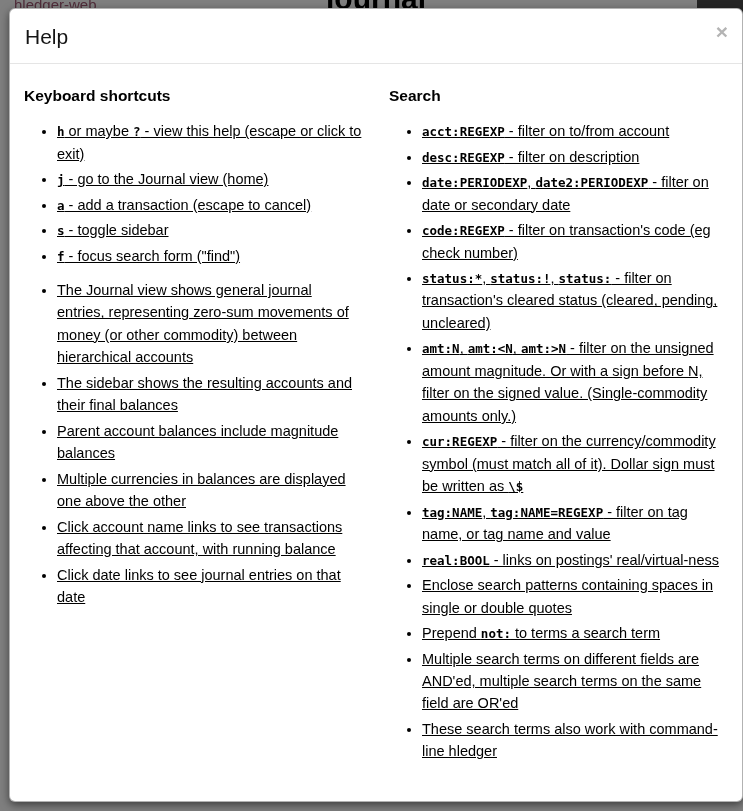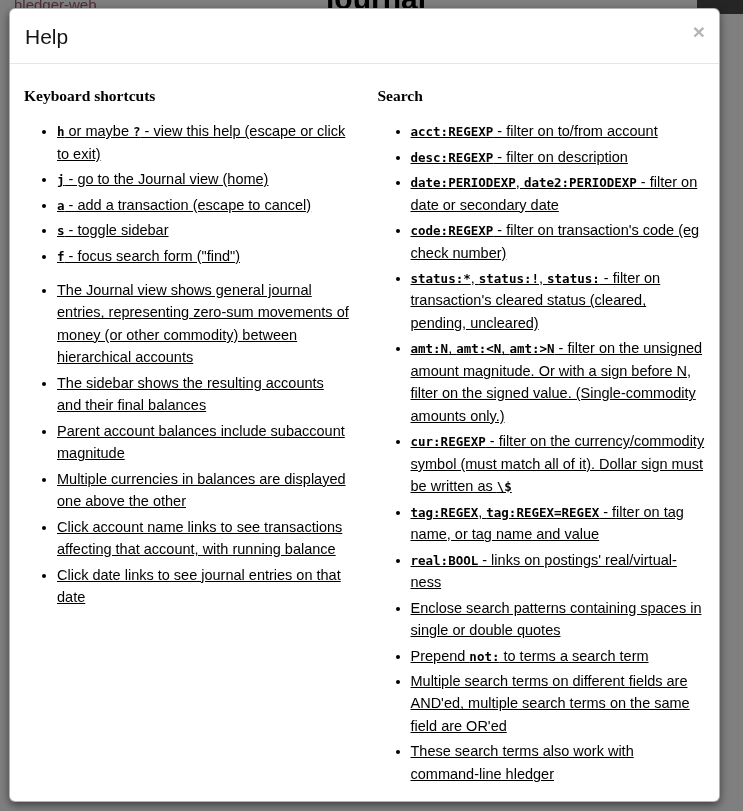--- a/index.html
+++ b/index.html
@@ -31,21 +31,21 @@
 
   
   .backdrop {
     position: absolute; inset: 0;
     background: rgba(0,0,0,0.5);
     z-index: 10;
   }
 
   
   .modal-box {
-    position: absolute; left: 9px; right: 23px; top: 8px; height: 794px;
+    position: absolute; left: 9px; right: 0; top: 8px; height: 794px;
     background: #fff;
     border: 1px solid rgba(0,0,0,0.3);
     border-radius: 6px;
     box-shadow: 0 3px 9px rgba(0,0,0,0.5);
     z-index: 20;
     overflow: hidden;
   }
   .modal-header {
     position: relative;
     padding: 15px 15px 14px;
@@ -64,21 +64,20 @@
   }
   .modal-body {
     padding: 14px 14px 20px;
     display: flex; gap: 26px;
   }
   .help-col { flex: 1 1 0; min-width: 0; }
 
   .section-heading {
     font-size: 15.5px; font-weight: bold; color: #000;
     margin: 24px 0 15px;
-    font-family: Liberation Serif, serif;
   }
   .help-col > .section-heading:first-child { margin-top: 9px; }
 
   ul.help-list { margin: 0 0 12px; padding-left: 33px; }
   ul.help-list li {
     font-size: 14.5px; line-height: 1.55; color: #000;
     margin: 0 0 3px;
     text-decoration: underline;
   }
   ul.help-list code {
@@ -110,37 +109,37 @@
         <ul class="help-list">
           <li><code>h</code><span> or maybe </span><code>?</code><span> - view this help (escape or click to exit)</span></li>
           <li><code>j</code><span> - go to the Journal view (home)</span></li>
           <li><code>a</code><span> - add a transaction (escape to cancel)</span></li>
           <li><code>s</code><span> - toggle sidebar</span></li>
           <li><code>f</code><span> - focus search form ("find")</span></li>
         </ul>
         <ul class="help-list">
           <li><span>The Journal view shows general journal entries, representing zero-sum movements of money (or other commodity) between hierarchical accounts</span></li>
           <li><span>The sidebar shows the resulting accounts and their final balances</span></li>
-          <li><span>Parent account balances include subaccount magnitude</span></li>
+          <li><span>Parent account balances include magnitude balances</span></li>
           <li><span>Multiple currencies in balances are displayed one above the other</span></li>
           <li><span>Click account name links to see transactions affecting that account, with running balance</span></li>
           <li><span>Click date links to see journal entries on that date</span></li>
         </ul>
       </div>
     <div class="help-col">
         <h4 class="section-heading">Search</h4>
         <ul class="help-list">
           <li><code>acct:REGEXP</code><span> - filter on to/from account</span></li>
           <li><code>desc:REGEXP</code><span> - filter on description</span></li>
           <li><code>date:PERIODEXP</code><span>, </span><code>date2:PERIODEXP</code><span> - filter on date or secondary date</span></li>
           <li><code>code:REGEXP</code><span> - filter on transaction's code (eg check number)</span></li>
           <li><code>status:*</code><span>, </span><code>status:!</code><span>, </span><code>status:</code><span> - filter on transaction's cleared status (cleared, pending, uncleared)</span></li>
           <li><code>amt:N</code><span>, </span><code>amt:&lt;N</code><span>, </span><code>amt:&gt;N</code><span> - filter on the unsigned amount magnitude. Or with a sign before N, filter on the signed value. (Single-commodity amounts only.)</span></li>
           <li><code>cur:REGEXP</code><span> - filter on the currency/commodity symbol (must match all of it). Dollar sign must be written as </span><code>\$</code></li>
-          <li><code>tag:REGEX</code><span>, </span><code>tag:REGEX=REGEX</code><span> - filter on tag name, or tag name and value</span></li>
+          <li><code>tag:NAME</code><span>, </span><code>tag:NAME=REGEXP</code><span> - filter on tag name, or tag name and value</span></li>
           <li><code>real:BOOL</code><span> - links on postings' real/virtual-ness</span></li>
           <li><span>Enclose search patterns containing spaces in single or double quotes</span></li>
           <li><span>Prepend </span><code>not:</code><span> to terms a search term</span></li>
           <li><span>Multiple search terms on different fields are AND'ed, multiple search terms on the same field are OR'ed</span></li>
           <li><span>These search terms also work with command-line hledger</span></li>
         </ul>
       </div>
   </div>
 </div>
 

